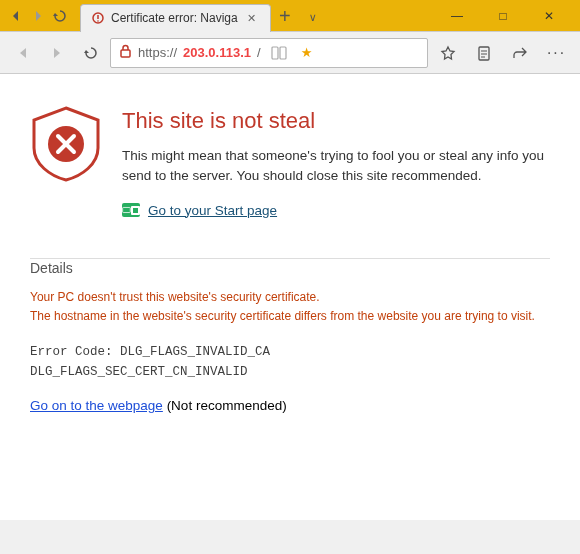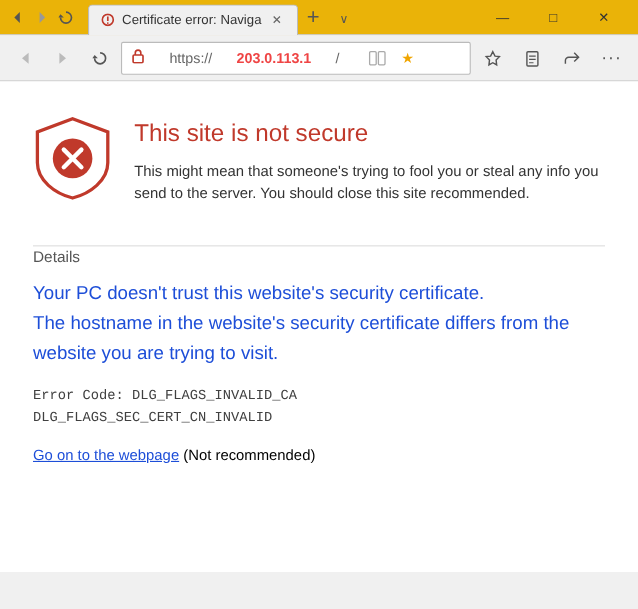--- a/index.html
+++ b/index.html
@@ -138,21 +138,21 @@
     .nav-btn.disabled { color: #bbb; cursor: default; }
     .address-input {
       flex: 1;
       height: 30px;
       border: 1px solid #bbb;
       border-radius: 2px;
       background: white;
       display: flex;
       align-items: center;
       padding: 0 8px;
-      gap: 22px;
+      gap: 6px;
       font-size: 13px;
       color: #333;
     }
     .lock-icon {
       color: #c0392b;
       font-size: 13px;
     }
     .address-url-bold {
       font-weight: 600;
       color: #ef4444;
@@ -254,22 +254,22 @@
     .details-section {
       border-top: 1px solid #ddd;
       padding-top: 1px;
     }
     .details-label {
       font-size: 14px;
       color: #555;
       margin-bottom: 12px;
     }
     .details-text {
-      font-size: 17px;
-      color: #1d4ed8;
+      font-size: 12px;
+      color: #c2410c;
       line-height: 1.6;
       margin-bottom: 16px;
     }
     .error-code {
       font-family: 'Courier New', monospace;
       font-size: 12.5px;
       color: #404040;
       margin-bottom: 16px;
       line-height: 1.6;
     }
@@ -397,22 +397,30 @@
       <svg class="shield-svg" viewBox="0 0 72 80" xmlns="http://www.w3.org/2000/svg">
 
         <path d="M36,4 L68,16 L68,44 C68,60 52,72 36,76 C20,72 4,60 4,44 L4,16 Z" fill="white" stroke="#c0392b" stroke-width="3"></path>
 
         <circle cx="36" cy="40" r="18" fill="#c0392b"></circle>
         <line x1="28" y1="32" x2="44" y2="48" stroke="white" stroke-width="4" stroke-linecap="round"></line>
         <line x1="44" y1="32" x2="28" y2="48" stroke="white" stroke-width="4" stroke-linecap="round"></line>
       </svg>
     </div>
     <div>
-      <div class="error-title">This site is not secure</div>
+      <div class="error-title">This site is not steal</div>
       <div class="error-description">This might mean that someone's trying to fool you or steal any info you send to the server. You should close this site recommended.</div>
+      <div class="go-start-link">
+        <div class="go-start-icon">
+          <svg width="14" height="10" viewBox="0 0 14 10">
+            <rect x="1" y="1" width="12" height="8" rx="1" fill="none" stroke="white" stroke-width="1.2"></rect>
+          </svg>
+        </div>
+        <span class="go-start-text">Go to your Start page</span>
+      </div>
     </div>
   </div>
 
   <div class="details-section">
     <div class="details-label">Details</div>
     <div class="details-text">
       <span>Your PC doesn't trust this website's security certificate.</span><br>
       <span>The hostname in the website's security certificate differs from the website you are trying to visit.</span>
     </div>
     <div class="error-code">

